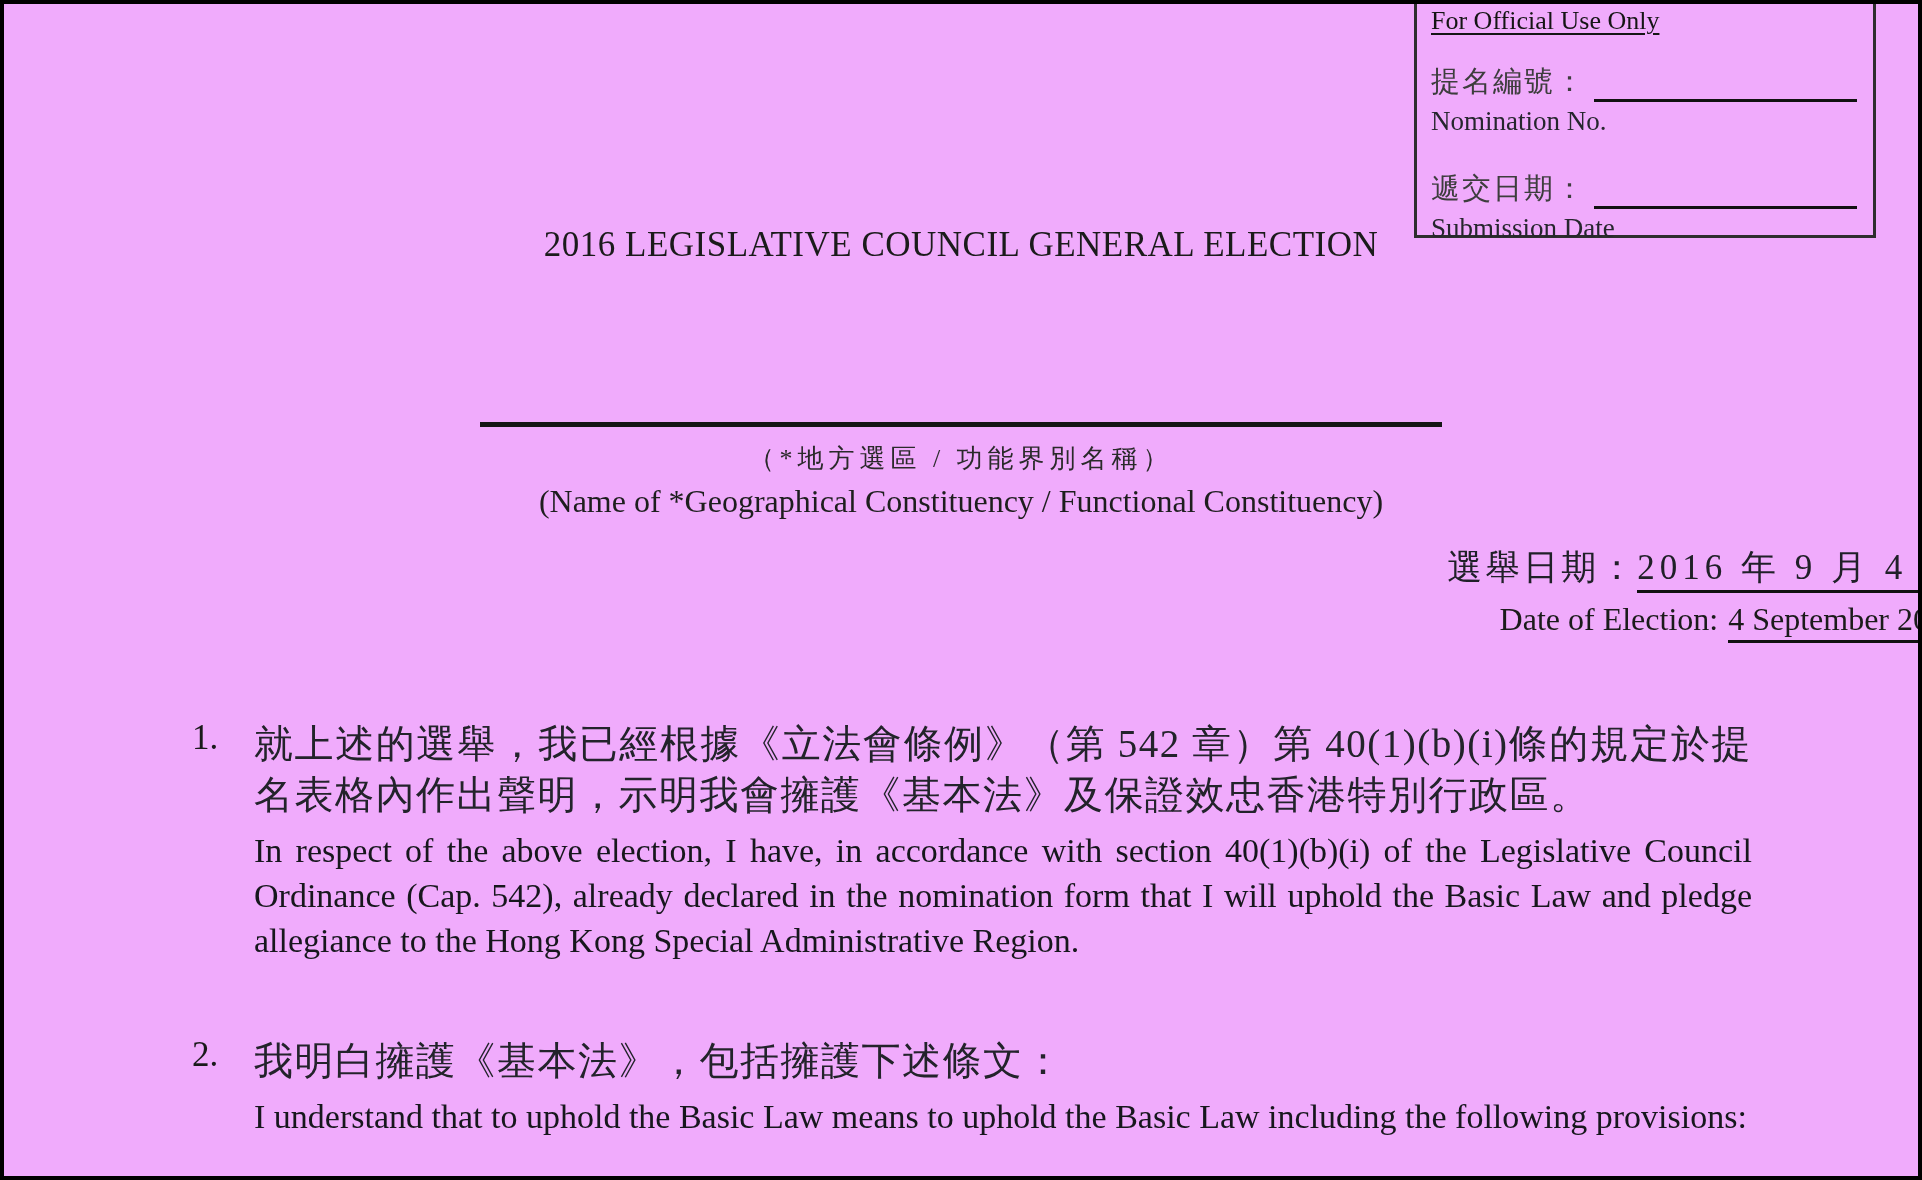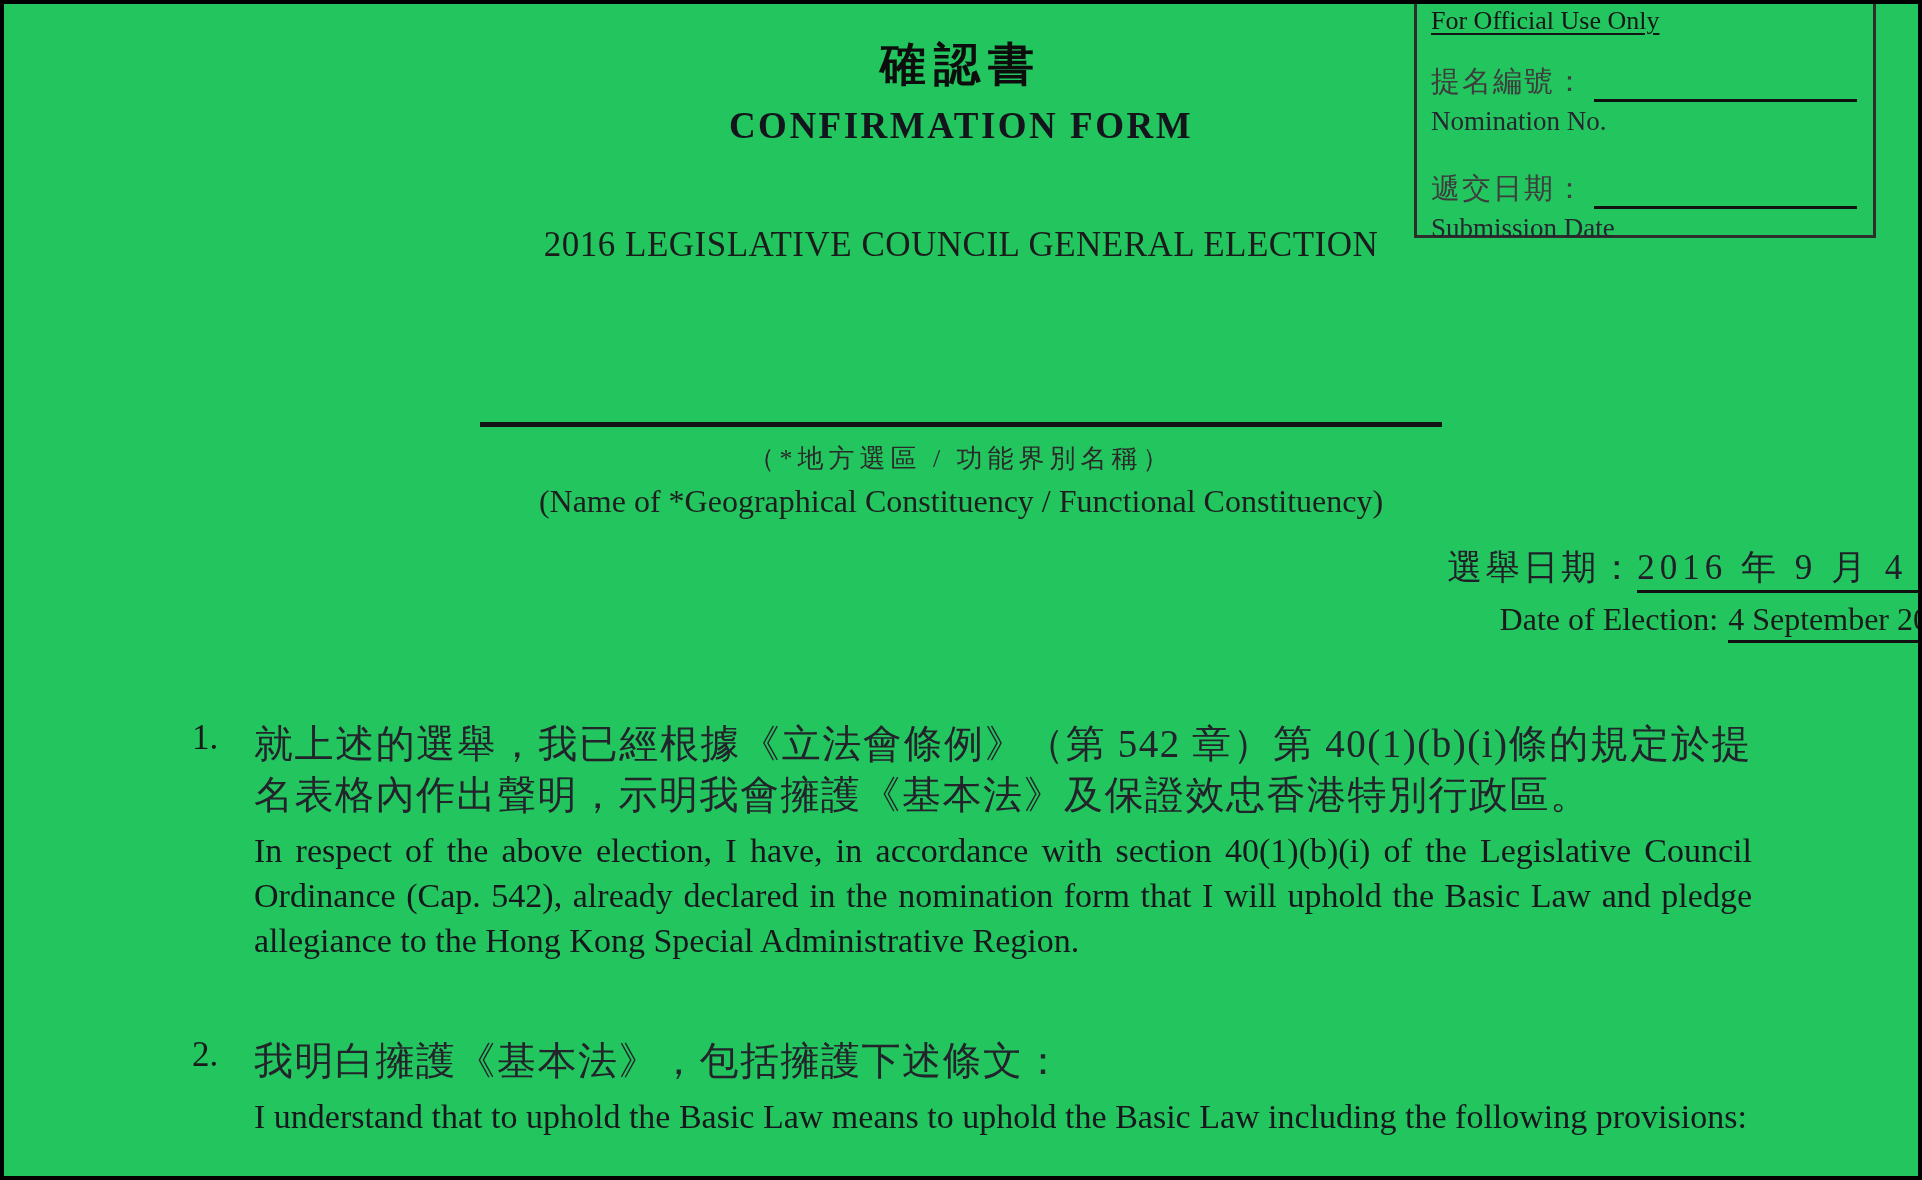--- a/index.html
+++ b/index.html
@@ -1,19 +1,19 @@
 <!DOCTYPE html>
 <html><head>
 <meta charset="utf-8">
 <style>
   * { margin:0; padding:0; box-sizing:border-box; }
   body { background:#e8e8e8; font-family:"Liberation Serif","DejaVu Serif",serif; }
   .page {
     position:relative; width:1922px; height:1180px;
-    background:#22c55e; border:4px solid #000; overflow:hidden;
+    background:#f0abfc; border:4px solid #000; overflow:hidden;
     color:#1a1a1a;
   }
 
   
   .official-box {
     position:absolute; top:0; right:42px; width:462px; height:234px;
     border:3px solid #2e2e2e; border-top:none;
     padding:2px 16px 0 14px;
   }
   .ob-heading {
@@ -89,24 +89,20 @@
 
     <div class="ob-field">
       <div class="ob-row">
         <span class="ob-label-zh">遞交日期：</span>
         <span class="ob-line"></span>
       </div>
       <div class="ob-label-en">Submission Date</div>
     </div>
   </div>
 
-  <div class="hdr">
-    <div class="title-zh">確認書</div>
-    <div class="title-en">CONFIRMATION FORM</div>
-  </div>
 
   <div class="election">
     <div class="election-en">2016 LEGISLATIVE COUNCIL GENERAL ELECTION</div>
   </div>
 
   <div class="constituency">
     <div class="blank-line"></div>
     <div class="cap-zh">（*地方選區 / 功能界別名稱）</div>
     <div class="cap-en">(Name of *Geographical Constituency / Functional Constituency)</div>
   </div>

